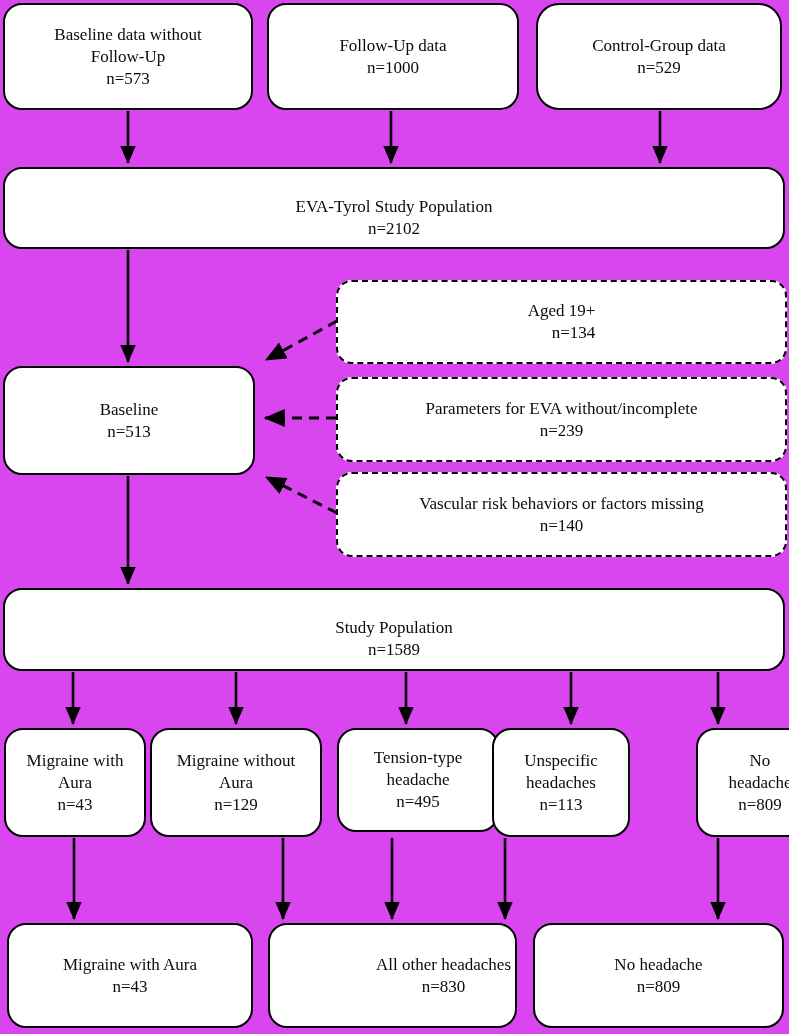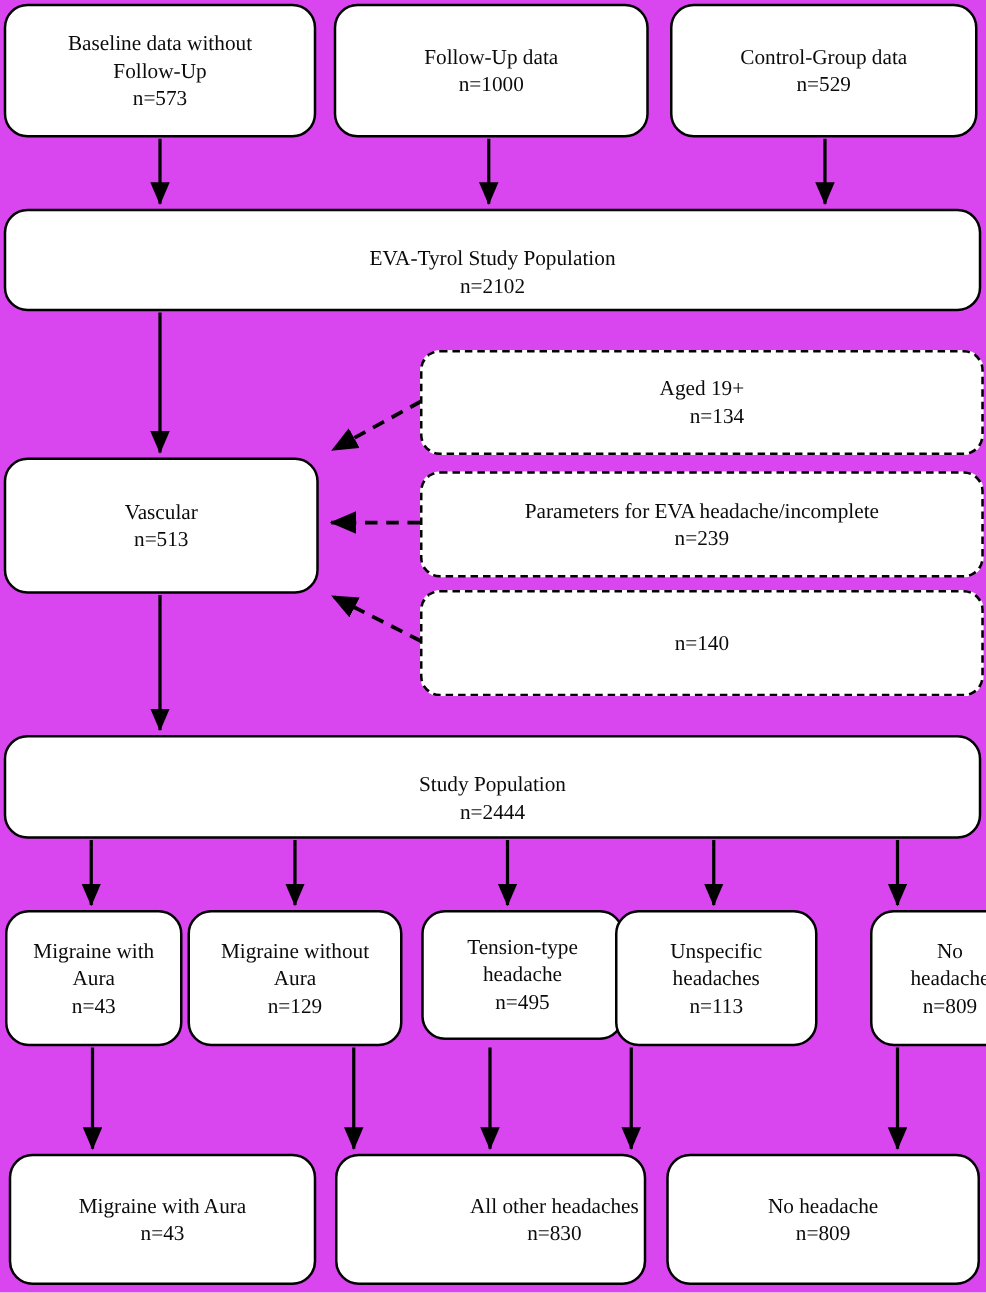--- a/index.html
+++ b/index.html
@@ -97,63 +97,64 @@
 Follow-Up</span>
       <span class="num">n=573</span>
     </div>
   </div>
   <div class="box" style="left:267px; top:3px; width:252px; height:107px;">
     <div class="txt">
       <span class="lbl">Follow-Up data</span>
       <span class="num">n=1000</span>
     </div>
   </div>
-  <div class="box" style="left:536px; top:3px; width:246px; height:107px;">
+  <div class="box" style="left:536px; top:3px; width:246px; height:107px;border-radius:23px;">
     <div class="txt">
       <span class="lbl">Control-Group data</span>
       <span class="num">n=529</span>
     </div>
   </div>
 
   <div class="box top-text" style="left:3px; top:167px; width:782px; height:82px;">
     <div class="txt">
       <span class="lbl">EVA-Tyrol Study Population</span>
       <span class="num">n=2102</span>
     </div>
   </div>
 
   <div class="box" style="left:3px; top:366px; width:252px; height:109px;">
     <div class="txt">
-      <span class="lbl">Vascular</span>
+      <span class="lbl">Baseline</span>
       <span class="num">n=513</span>
     </div>
   </div>
 
   <div class="box dashed" style="left:336px; top:280px; width:451px; height:84px;text-align:right;">
     <div class="txt">
       <span class="lbl">Aged 19+</span>
       <span class="num">n=134</span>
     </div>
   </div>
   <div class="box dashed" style="left:336px; top:377px; width:451px; height:85px;">
     <div class="txt">
-      <span class="lbl">Parameters for EVA headache/incomplete</span>
+      <span class="lbl">Parameters for EVA without/incomplete</span>
       <span class="num">n=239</span>
     </div>
   </div>
   <div class="box dashed" style="left:336px; top:472px; width:451px; height:85px;">
     <div class="txt">
+      <span class="lbl">Vascular risk behaviors or factors missing</span>
       <span class="num">n=140</span>
     </div>
   </div>
 
   <div class="box top-text" style="left:3px; top:588px; width:782px; height:83px;">
     <div class="txt">
       <span class="lbl">Study Population</span>
-      <span class="num">n=2444</span>
+      <span class="num">n=1589</span>
     </div>
   </div>
 
   <div class="box" style="left:4px; top:728px; width:142px; height:109px;">
     <div class="txt">
       <span class="lbl">Migraine with
 Aura</span>
       <span class="num">n=43</span>
     </div>
   </div>
@@ -164,21 +165,21 @@
       <span class="num">n=129</span>
     </div>
   </div>
   <div class="box" style="left:325px; top:728px; width:162px; height:104px;margin-left:12px;">
     <div class="txt">
       <span class="lbl">Tension-type
 headache</span>
       <span class="num">n=495</span>
     </div>
   </div>
-  <div class="box" style="left:492px; top:728px; width:162px; height:109px;">
+  <div class="box" style="left:492px; top:728px; width:138px; height:109px;">
     <div class="txt">
       <span class="lbl">Unspecific
 headaches</span>
       <span class="num">n=113</span>
     </div>
   </div>
   <div class="box" style="left:656px; top:728px; width:128px; height:109px;margin-left:40px;">
     <div class="txt">
       <span class="lbl">No
 headache</span>

